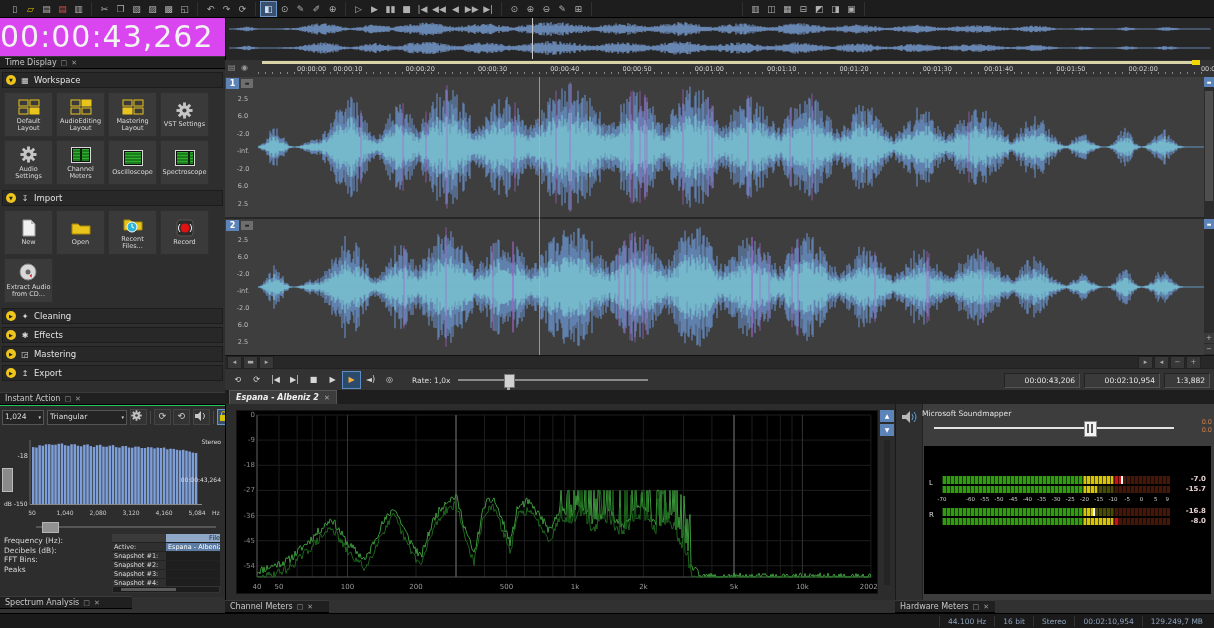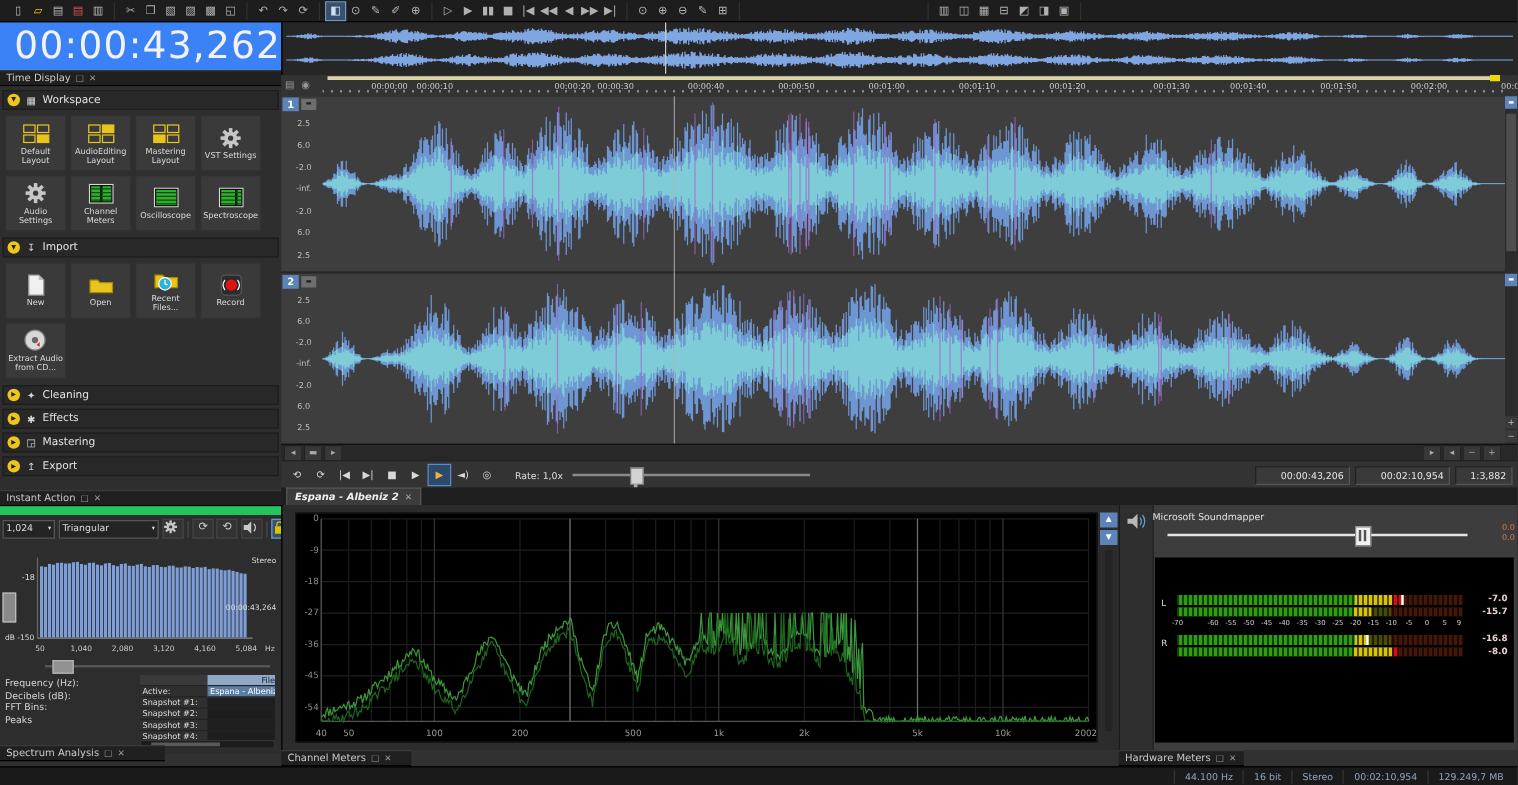--- a/index.html
+++ b/index.html
@@ -7,39 +7,39 @@
        font-family:"DejaVu Sans","Liberation Sans",sans-serif;color:#ccc;-webkit-font-smoothing:none}
   .abs{position:absolute}
   
   #toolbar{left:0;top:0;width:1214px;height:18px;background:#1d1d1d;border-bottom:1px solid #000;
            display:flex;align-items:center;padding:0 2px;box-sizing:border-box}
   .tb-group{display:flex;gap:1px;padding:0 5px;border-right:1px solid #303030;align-items:center}
   .tb-group.far{margin-left:150px;border-left:1px solid #303030}
   .tb-btn{min-width:13px;height:14px;font-size:9px;line-height:14px;text-align:center;color:#b0b0b0;padding:0 1px}
   .tb-btn.active{background:#39506e;outline:1px solid #6c96c8;color:#dce9fb}
   
-  #timeval{left:0;top:18px;width:225px;height:38px;background:#3b82f6;border-bottom:1px solid #141414;
-           font-size:30px;color:#f2f2f2;text-align:right;line-height:38px;letter-spacing:1px}
+  #timeval{left:0;top:18px;width:225px;height:38px;background:#d946ef;border-bottom:1px solid #141414;
+           font-size:30px;color:#f2f2f2;text-align:left;line-height:38px;letter-spacing:1px}
   .ptab{height:13px;background:#202020;border-top:1px solid #3a3a3a;border-bottom:1px solid #000;
         display:flex;align-items:center;gap:4px;padding:0 5px;font-size:8px;color:#c8c8c8;box-sizing:border-box}
   .ptab .wbtn{font-size:7px;color:#9a9a9a}
   #timetab{position:absolute;left:0;top:56px;width:225px}
   #explorer{left:0;top:69px;width:225px;height:323px;background:#2e2e2e;overflow:hidden}
   .sec-hdr{height:14px;background:#282828;border:1px solid #1c1c1c;display:flex;align-items:center;gap:4px;
            padding:0 3px;font-size:8.5px;color:#e2e2e2;margin:3px 2px 0 2px}
   .cir{width:10px;height:10px;border-radius:50%;background:#edc51c;color:#222;font-size:5px;line-height:10px;text-align:center;flex:none}
   .hic{font-size:8px;color:#d8d8d8;width:10px;text-align:center;flex:none}
   .ws-grid{display:flex;flex-wrap:wrap;gap:3px;padding:4px 2px 2px 4px}
   .ws-cell{width:49px;height:45px;background:#3a3a3a;border:1px solid #303030;display:flex;flex-direction:column;
            align-items:center;justify-content:center;gap:2px;box-sizing:border-box}
   .ws-ico{height:18px;display:flex;align-items:center}
   .ws-label{font-size:6.5px;line-height:7px;text-align:center;white-space:pre-line;color:#dadada}
   
   #ia-tab{position:absolute;left:0;top:392px;width:225px}
-  #ia-panel{left:0;top:405px;width:225px;height:191px;background:#2d2d2d;border-top:7px solid #22c55e}
+  #ia-panel{left:0;top:405px;width:225px;height:191px;background:#2d2d2d;border-top:1px solid #22c55e}
   .combo{background:#242424;border:1px solid #555;color:#ddd;font-size:7.5px;height:13px;line-height:12px;
          padding:0 2px;display:flex;align-items:center;gap:3px;justify-content:space-between}
   .mini-btn{width:15px;height:14px;border:1px solid #444;background:#333;color:#ccc;font-size:9px;line-height:13px;text-align:center}
   .mini-btn.active{background:#39506e;border-color:#6c96c8}
   #ia-toolbar{position:absolute;left:2px;top:3px;display:flex;gap:3px;align-items:center}
   .vline{width:1px;height:13px;background:#4a4a4a}
   
   .fline{font-size:7.5px;line-height:9.5px;color:#d5d5d5}
   .snap-row{display:flex;height:9px;font-size:6.5px;line-height:9px}
   .snap-l{width:52px;background:#2f2f2f;border-bottom:1px solid #222;padding-left:2px;color:#ddd}
@@ -532,21 +532,21 @@
 </div>
 <div id="ruler" class="abs">
   <span style="position:absolute;left:3px;top:3px;font-size:8px;color:#999">▤</span>
   <span style="position:absolute;left:16px;top:3px;font-size:8px;color:#999">◉</span>
   <div style="position:absolute;left:37px;top:1px;width:938px;height:3px;background:#d8d4a8"></div>
   <div style="position:absolute;left:967px;top:0;width:8px;height:5px;background:#f0d800"></div>
   <div style="position:absolute;left:33px;top:12px;width:950px;height:2px;
        background:repeating-linear-gradient(to right,#888 0 1px,transparent 1px 7.2px)"></div>
 <span class="rtick" style="left: 36px; padding-left: 36px;">00:00:00</span>
     <span class="rtick" style="left: 108.3px;">00:00:10</span>
-    <span class="rtick" style="left: 180.6px; margin-left: 38px;">00:00:20</span>
+    <span class="rtick" style="left: 180.6px;">00:00:20</span>
     <span class="rtick" style="left: 252.9px;">00:00:30</span>
     <span class="rtick" style="left: 325.2px;">00:00:40</span>
     <span class="rtick" style="left: 397.5px;">00:00:50</span>
     <span class="rtick" style="left: 469.8px;">00:01:00</span>
     <span class="rtick" style="left: 542.1px;">00:01:10</span>
     <span class="rtick" style="left: 614.4px;">00:01:20</span>
     <span class="rtick" style="left: 686.7px; margin-left: 11px;">00:01:30</span>
     <span class="rtick" style="left: 759px;">00:01:40</span>
     <span class="rtick" style="left: 831.3px;">00:01:50</span>
     <span class="rtick" style="left: 903.6px;">00:02:00</span>

